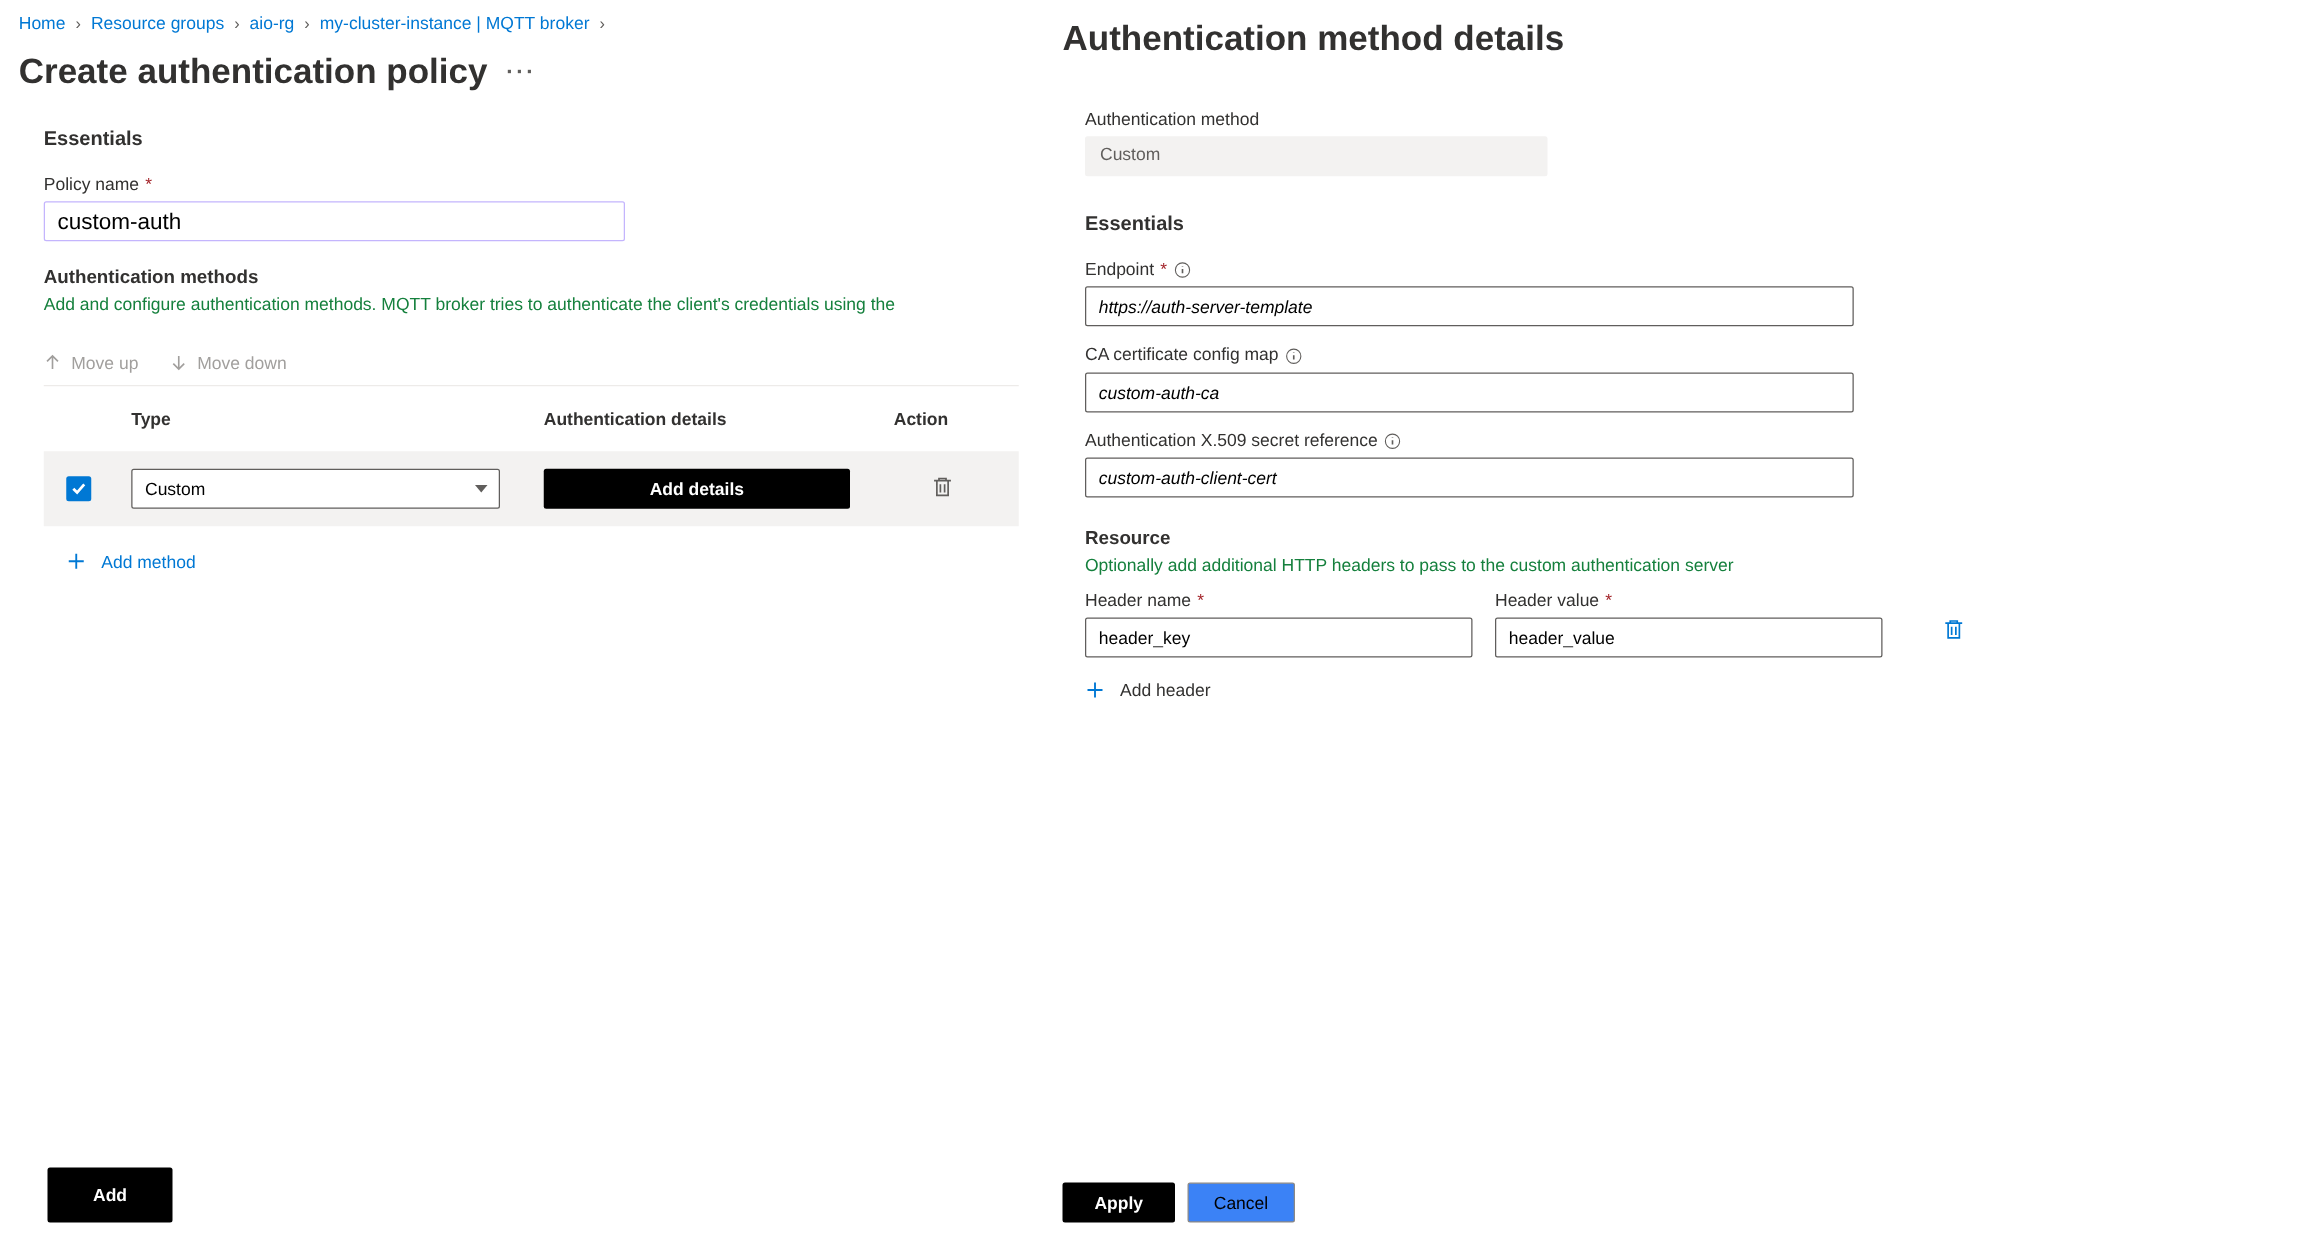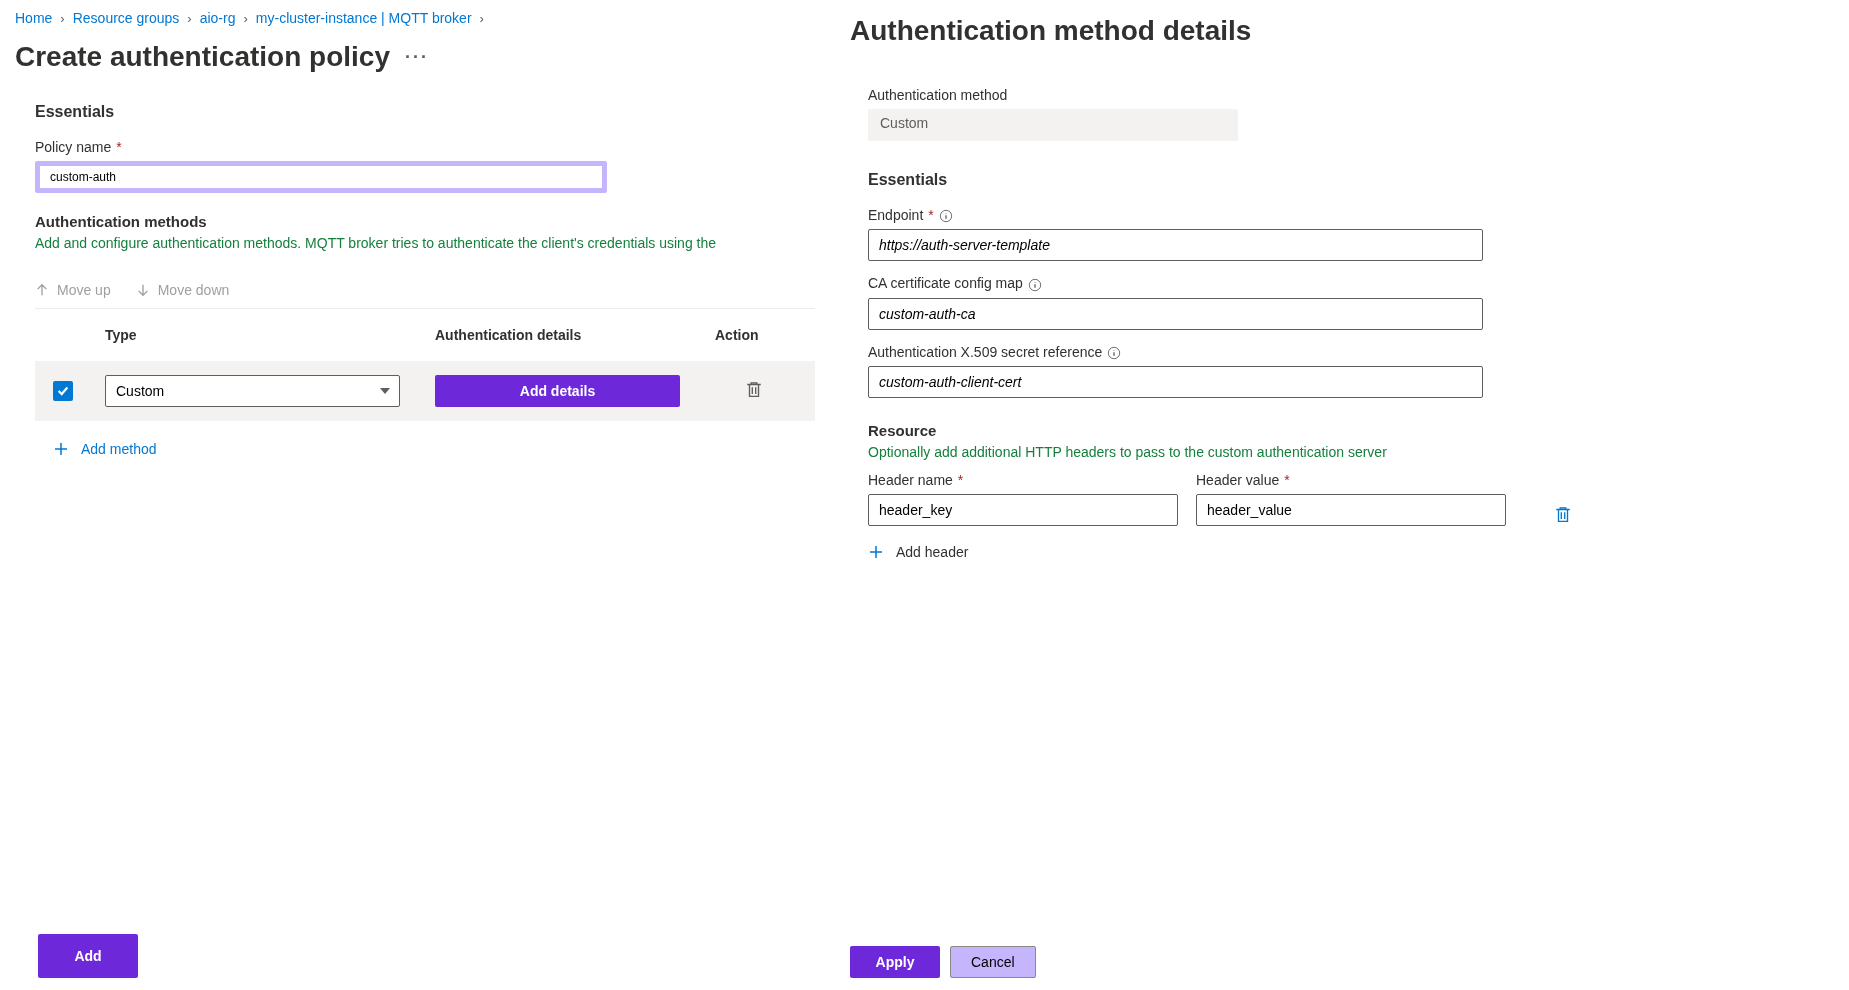--- a/index.html
+++ b/index.html
@@ -8,54 +8,54 @@
     .right-panel { flex: 1; padding: 10px 30px 0 30px; position: relative; }
     .breadcrumb { display: flex; align-items: center; gap: 8px; font-size: 14px; margin-bottom: 15px; flex-wrap: wrap; }
     .breadcrumb a { color: #0078d4; text-decoration: none; cursor: pointer; }
     .breadcrumb .chev { color: #605e5c; font-size: 13px; }
     .page-title { font-size: 28px; font-weight: 600; margin-bottom: 30px; display: flex; align-items: center; gap: 15px; }
     .ellipsis { font-size: 18px; color: #605e5c; cursor: pointer; letter-spacing: 2px; }
     .section-title { font-size: 16px; font-weight: 600; margin-bottom: 18px; margin-top: 25px; }
     .field-label { font-size: 14px; margin-bottom: 6px; display: flex; align-items: center; gap: 5px; }
     .required { color: #a4262c; }
     .info-icon svg { width: 14px; height: 14px; vertical-align: middle; }
-    .text-input { width: 572px; height: 32px; border: 5px solid #c4b5fd; border-radius: 2px; padding: 0 10px; font-size: 12px; }
+    .text-input { width: 465px; height: 32px; border: 1px solid #c4b5fd; border-radius: 2px; padding: 0 10px; font-size: 18px; }
     .subsection-title { font-size: 15px; font-weight: 600; margin-top: 20px; margin-bottom: 4px; }
     .description { font-size: 14px; color: #15803d; margin-bottom: 18px; line-height: 1.4; }
     .move-controls { display: flex; gap: 25px; padding: 10px 0; border-bottom: 1px solid #edebe9; margin-bottom: 0; width: 780px; }
     .move-btn { display: flex; align-items: center; gap: 8px; color: #a19f9d; font-size: 14px; cursor: pointer; background: none; border: none; }
     .table { width: 780px; }
     .table-header { display: flex; align-items: center; padding: 18px 0; }
     .col-check { width: 70px; padding-left: 18px; }
     .col-type { width: 330px; font-size: 14px; font-weight: 600; }
     .col-details { width: 280px; font-size: 14px; font-weight: 600; }
     .col-action { flex: 1; font-size: 14px; font-weight: 600; }
     .table-row { display: flex; align-items: center; background: #f3f2f1; padding: 14px 0; }
     .checkbox { width: 20px; height: 20px; background: #0078d4; border-radius: 2px; display: flex; align-items: center; justify-content: center; cursor: pointer; }
     .checkbox svg { width: 14px; height: 14px; }
     .type-select { width: 295px; height: 32px; border: 1px solid #605e5c; border-radius: 2px; padding: 0 10px; font-size: 14px; background: #fff; appearance: none; position: relative; }
     .select-wrap { position: relative; width: 295px; }
     .select-wrap::after { content: ''; position: absolute; right: 10px; top: 13px; width: 0; height: 0; border-left: 5px solid transparent; border-right: 5px solid transparent; border-top: 6px solid #605e5c; pointer-events: none; }
-    .primary-btn { background: #6d28d9; color: #fff; border: none; height: 32px; padding: 0 20px; font-size: 14px; font-weight: 600; border-radius: 2px; cursor: pointer; }
+    .primary-btn { background: #000000; color: #fff; border: none; height: 32px; padding: 0 20px; font-size: 14px; font-weight: 600; border-radius: 2px; cursor: pointer; }
     .add-details-btn { width: 245px; }
     .delete-btn { background: none; border: none; cursor: pointer; color: #605e5c; margin-left: 30px; }
     .delete-btn svg { width: 18px; height: 18px; }
     .add-method-btn { display: flex; align-items: center; gap: 12px; color: #0078d4; font-size: 14px; cursor: pointer; background: none; border: none; margin-top: 20px; padding-left: 18px; }
     .add-method-btn svg { width: 16px; height: 16px; }
     .footer-left { position: absolute; bottom: 12px; left: 38px; }
     .add-btn { width: 100px; height: 44px; }
     .right-title { font-size: 28px; font-weight: 600; margin-bottom: 40px; margin-top: 5px; }
     .readonly-field { width: 370px; height: 32px; background: #f3f2f1; border-radius: 2px; padding: 6px 12px; font-size: 14px; color: #605e5c; }
     .right-section { margin-bottom: 16px; }
     .right-input { width: 100%; max-width: 615px; height: 32px; border: 1px solid #605e5c; border-radius: 2px; padding: 0 10px; font-size: 14px; margin-bottom: 14px; font-style: italic; }
-    .headers-row { display: flex; gap: 18px; align-items: flex-end; margin-top: 8px; }
+    .headers-row { display: flex; gap: 18px; align-items: flex-start; margin-top: 8px; }
     .header-col { flex: 1; max-width: 310px; }
     .header-col input { width: 100%; height: 32px; border: 1px solid #605e5c; border-radius: 2px; padding: 0 10px; font-size: 14px; }
     .footer-right { position: absolute; bottom: 12px; left: 30px; display: flex; gap: 10px; }
-    .cancel-btn { background: #c4b5fd; border: 1px solid #8a8886; height: 32px; padding: 0 20px; font-size: 14px; border-radius: 2px; cursor: pointer; }
+    .cancel-btn { background: #3b82f6; border: 1px solid #8a8886; height: 32px; padding: 0 20px; font-size: 14px; border-radius: 2px; cursor: pointer; }
     .add-header-btn { display: flex; align-items: center; gap: 12px; color: #323130; font-size: 14px; cursor: pointer; background: none; border: none; margin-top: 18px; }
     .add-header-btn svg { width: 16px; height: 16px; stroke: #0078d4; }
     .header-delete { margin-top: 22px; }
   </style>
 </head>
 <body>
 
 <div class="left-panel">
   <div class="breadcrumb">
     <a>Home</a>

